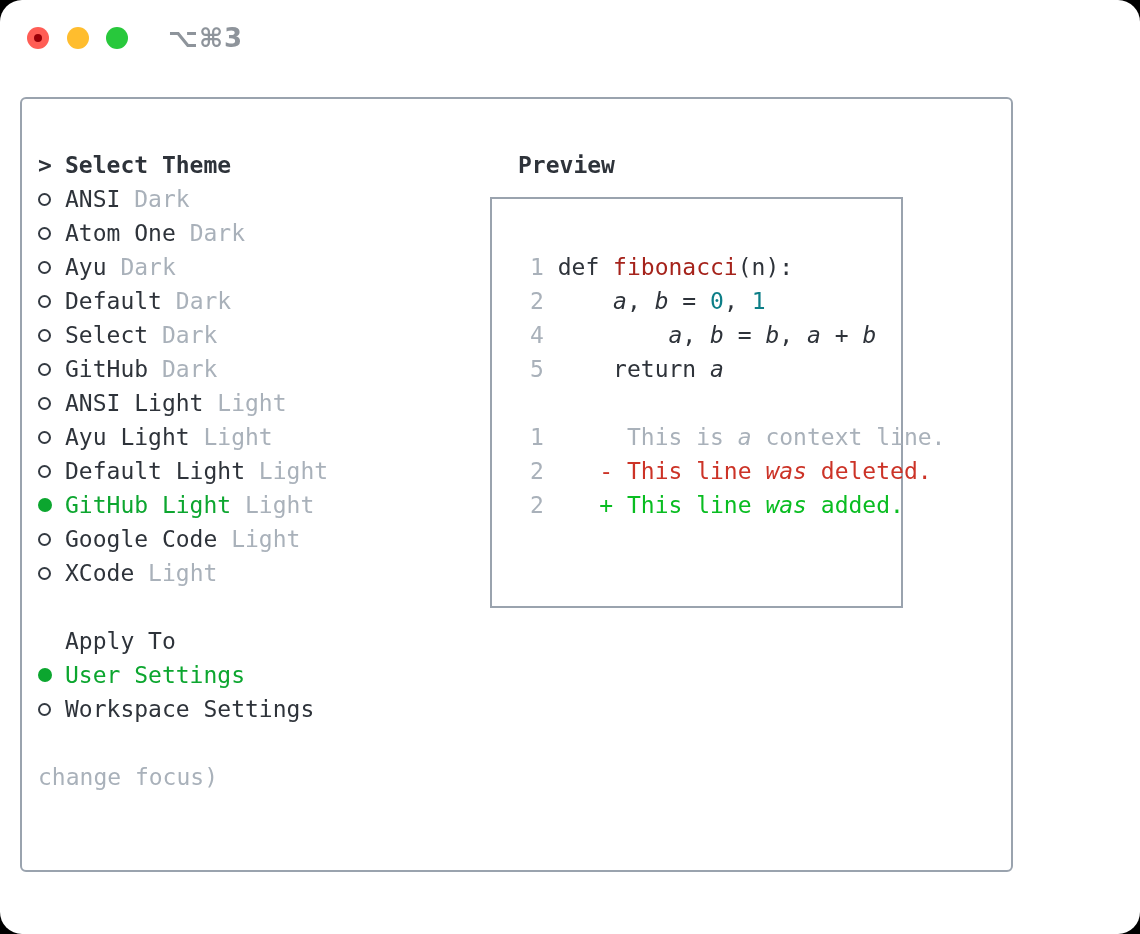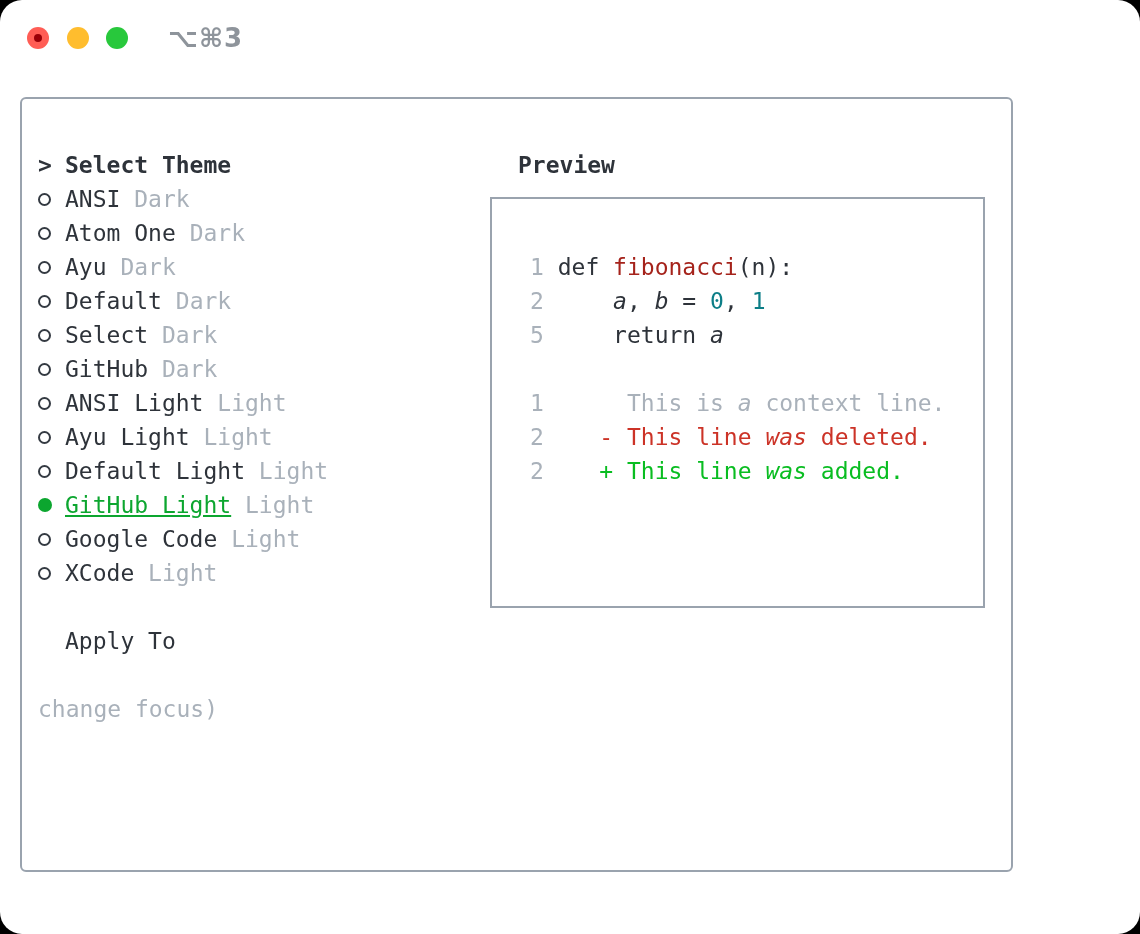--- a/index.html
+++ b/index.html
@@ -33,27 +33,27 @@
     border:2px solid var(--border); border-radius:6px; background:#fff;
   }
   .left-col{position:absolute; left:16px; top:49px;}
   .row{height:34px; display:flex; align-items:center; white-space:pre;}
   .row.blank{height:34px;}
   .marker{width:27px; display:flex; align-items:center;}
   .marker.prompt{font-weight:bold; color:var(--ink);}
   .circle{width:13px; height:13px; border:2px solid #343A42; border-radius:50%;}
   .circle.filled{width:14px; height:14px; border:none; background:var(--sel-green);}
   .bold{font-weight:bold;}
-  .name.selected{color:var(--sel-green);text-decoration:underline;}
+  .name.selected{color:var(--sel-green);}
   .variant{color:var(--dim);}
   .indent{padding-left:27px;}
   .dimtext{color:var(--dim);}
   .preview-label{position:absolute; left:496px; top:49px; font-weight:bold;}
   .preview-box{
-    position:absolute; left:468px; top:98px; width:495px; height:411px;
+    position:absolute; left:468px; top:98px; width:413px; height:411px;
     border:2px solid var(--border); background:#fff;
   }
   .code{position:absolute; left:38px; top:51px;}
   .code-line{height:34px; line-height:34px; white-space:pre;}
   .ln{color:var(--dim);}
   .pl{color:var(--ink);}
   .fn{color:var(--func-red);}
   .nm{color:var(--teal);}
   .bi{color:var(--blue);}
   .va{color:var(--ink); font-style:italic;}
@@ -100,32 +100,37 @@
           <div class="row"><span class="marker"><span class="circle"></span></span><span class="name">Google Code</span><span class="variant"> Light</span></div>
           <div class="row"><span class="marker"><span class="circle"></span></span><span class="name">XCode</span><span class="variant"> Light</span></div>
         </div>
 
       <div class="row blank"></div>
 
       <div class="row indent">
         <span>Apply To</span>
       </div>
 
+      <div id="apply-list">
+          <div class="row"><span class="marker"><span class="circle filled"></span></span><span class="name selected">User Settings</span></div>
+          <div class="row"><span class="marker"><span class="circle"></span></span><span class="name">Workspace Settings</span></div>
+        </div>
 
       <div class="row blank"></div>
 
       <div class="row dimtext">change focus)</div>
     </div>
 
     <div class="preview-label row">Preview</div>
 
     <div class="preview-box">
       <div class="code" id="code">
           <div class="code-line"><span class="ln">1 </span><span class="pl">def </span><span class="fn">fibonacci</span><span class="pl">(n):</span></div>
           <div class="code-line"><span class="ln">2 </span><span class="pl">    </span><span class="va">a</span><span class="pl">, </span><span class="va">b</span><span class="pl"> = </span><span class="nm">0</span><span class="pl">, </span><span class="nm">1</span></div>
+          <div class="code-line"><span class="ln">4 </span><span class="pl">        </span><span class="va">a</span><span class="pl">, </span><span class="va">b</span><span class="pl"> = </span><span class="va">b</span><span class="pl">, </span><span class="va">a</span><span class="pl"> + </span><span class="va">b</span></div>
           <div class="code-line"><span class="ln">5 </span><span class="pl">    return </span><span class="va">a</span></div>
           <div class="code-line"></div>
           <div class="code-line"><span class="ln">1 </span><span class="dm">     This is </span><span class="dmi">a</span><span class="dm"> context line.</span></div>
           <div class="code-line"><span class="ln">2 </span><span class="de">   - This line </span><span class="dei">was</span><span class="de"> deleted.</span></div>
           <div class="code-line"><span class="ln">2 </span><span class="ad">   + This line </span><span class="adi">was</span><span class="ad"> added.</span></div>
         </div>
     </div>
 
   </div>
 </div>

